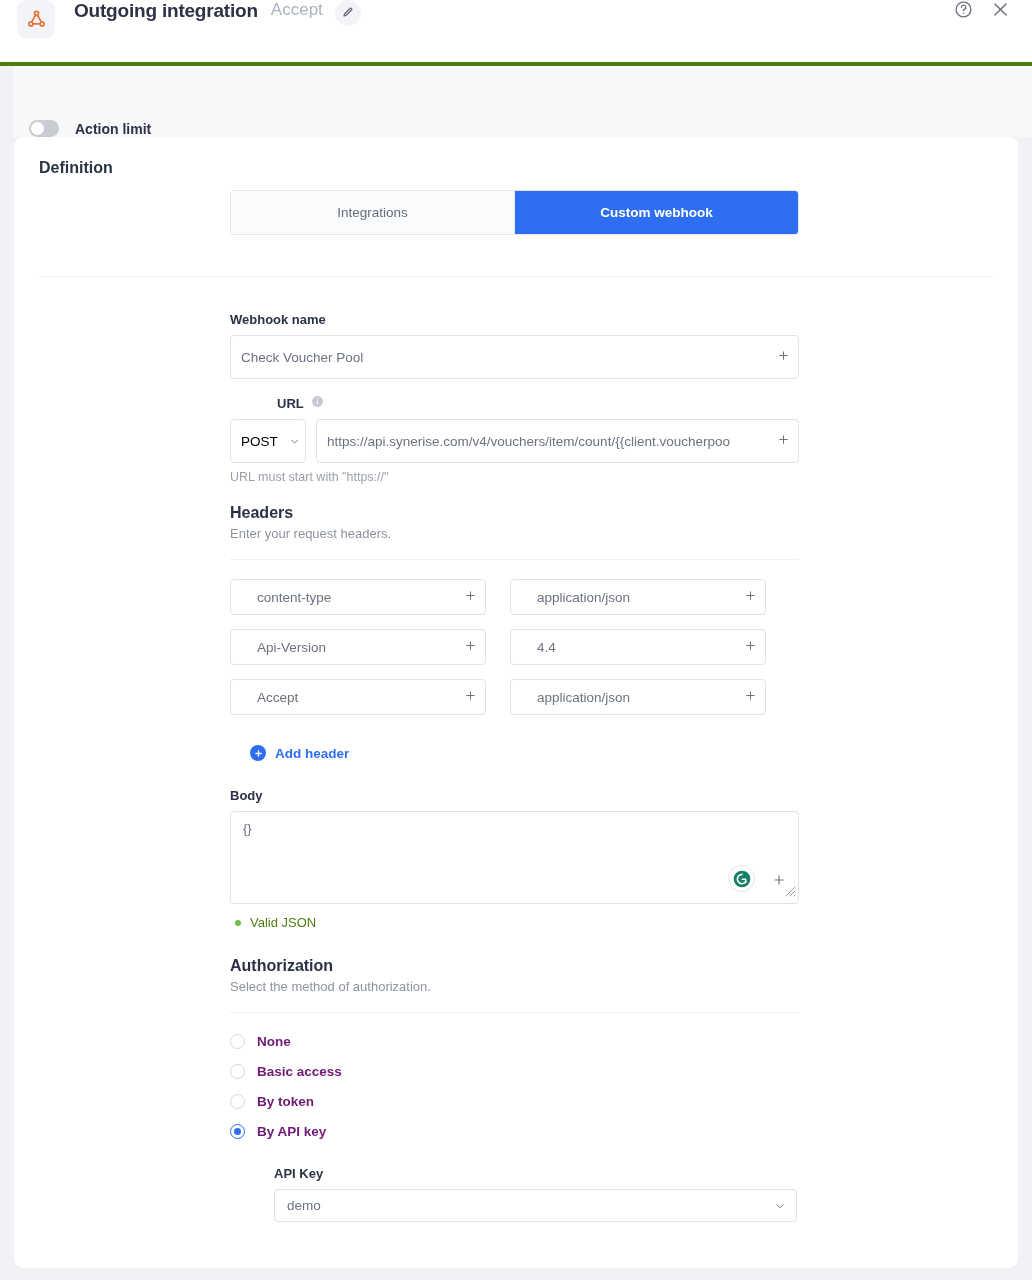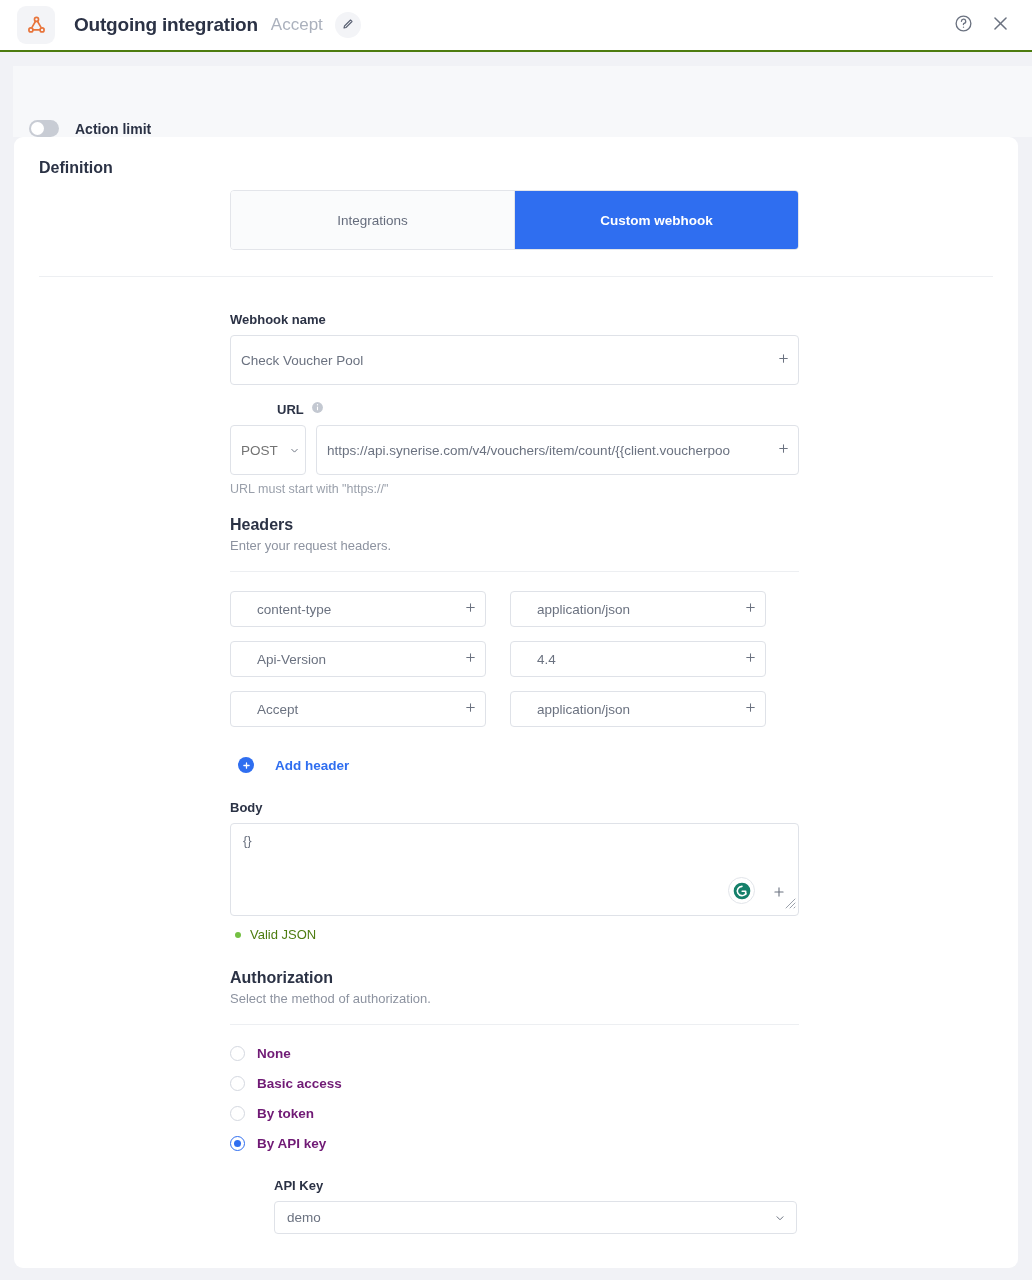--- a/index.html
+++ b/index.html
@@ -7,24 +7,24 @@
     width: 1032px;
     height: 1280px;
     background: #eef0f4;
     font-family: "Liberation Sans", sans-serif;
     -webkit-font-smoothing: antialiased;
   }
   .page { position: relative; width: 1032px; height: 1280px; overflow: hidden; background: #f1f2f6; }
 
   
   .topbar {
-    position: absolute; top: 0; left: 0; width: 1032px; height: 52px;
+    position: absolute; top: 0; left: 0; width: 1032px; height: 66px;
     background: #ffffff;
-    border-bottom: 2px solid #4d7c0f;
-    display: flex; align-items: center;
+    border-bottom: 4px solid #4d7c0f;
+    display: flex; align-items: flex-start;
   }
   .app-logo {
     width: 38px; height: 38px; margin-left: 17px;
     background: #f3f4f7; border-radius: 9px;
     display: flex; align-items: center; justify-content: center;
     flex: 0 0 auto;
   }
   .title-main {
     margin-left: 19px;
     font-size: 19px; font-weight: bold; color: #2b3245; letter-spacing: -0.2px;
@@ -68,21 +68,21 @@
     overflow: hidden;
   }
   .section-title {
     position: absolute; left: 25px; top: 22px;
     font-size: 16px; font-weight: bold; color: #2b3245;
   }
 
   
   .tabs {
     position: absolute; left: 216px; top: 53px;
-    width: 569px; height: 60px;
+    width: 569px; height: 45px;
     display: flex; border-radius: 4px; overflow: hidden;
     border: 1px solid #e3e5ea;
   }
   .tab {
     flex: 1 1 0; display: flex; align-items: center; justify-content: center;
     font-size: 13.5px; color: #666d7d; background: #fafbfc; cursor: pointer;
     border-right: 1px solid #e3e5ea;
   }
   .tab:last-child { border-right: none; }
   .tab.active {
@@ -93,41 +93,41 @@
     position: absolute; left: 25px; width: 954px; height: 1px; background: #edeff2;
   }
 
   
   .form { position: absolute; left: 216px; top: 175px; width: 569px; }
 
   .field-label { font-size: 13px; font-weight: bold; color: #2b3245; margin-bottom: 8px; }
   .field-label.with-info { display: flex; align-items: center; gap: 7px; padding-left: 47px; }
 
   .inputbox {
-    width: 100%; height: 50px; border: 1px solid #dfe2e8; border-radius: 4px;
+    width: 100%; height: 44px; border: 1px solid #dfe2e8; border-radius: 4px;
     background: #ffffff; display: flex; align-items: center; cursor: text;
     position: relative;
   }
   .inputbox .val {
     flex: 1 1 auto; padding: 0 10px; font-size: 13.5px; color: #6b7280;
     white-space: nowrap; overflow: hidden; text-overflow: clip;
   }
   .inputbox .plus { width: 30px; flex: 0 0 auto; display:flex; align-items:center; justify-content:center; cursor: pointer; }
 
   .help-text { font-size: 12.5px; color: #9aa0ab; margin-top: 7px; }
 
   .block-head { font-size: 16px; font-weight: bold; color: #2b3245; }
   .block-sub { font-size: 13px; color: #8d93a0; margin-top: 4px; }
   .thin-rule { height: 1px; background: #edeff2; width: 100%; }
 
   .hdr-row { display: flex; gap: 24px; margin-bottom: 14px; }
   .hdr-row .inputbox { width: 256px; height: 36px; padding-left: 16px; }
 
   .add-header {
-    display: flex; align-items: center; gap: 21px; cursor: pointer; margin-left: 8px;
+    display: flex; align-items: center; gap: 9px; cursor: pointer; margin-left: 20px;
   }
   .add-header .circle-plus {
     width: 16px; height: 16px; border-radius: 50%; background: #2f6ef0;
     display: flex; align-items: center; justify-content: center; flex: 0 0 auto;
   }
   .add-header .lbl { font-size: 13.5px; font-weight: bold; color: #2f6ef0; }
 
   .textarea {
     width: 100%; height: 93px; border: 1px solid #dfe2e8; border-radius: 4px;
     background: #ffffff; position: relative; cursor: text;
@@ -252,21 +252,21 @@
         <span>
           <svg width="13" height="13" viewBox="0 0 24 24">
             <circle cx="12" cy="12" r="10" fill="#c3c8d1"></circle>
             <rect x="11" y="10" width="2" height="7" rx="1" fill="#ffffff"></rect>
             <circle cx="12" cy="7" r="1.3" fill="#ffffff"></circle>
           </svg>
         </span>
       </div>
       <div style="display:flex; gap:10px;">
         <div class="inputbox" style="width:76px; flex:0 0 auto;">
-          <div class="val" style="padding:0 0 0 10px; color:#737373;">POST</div>
+          <div class="val" style="padding:0 0 0 10px; color:#000000;">POST</div>
           <div class="plus" style="width:22px;">
             <svg width="11" height="11" viewBox="0 0 24 24" fill="none" stroke="#6b7280" stroke-width="2.1" stroke-linecap="round" stroke-linejoin="round">
               <path d="M6 9.5 L12 15.5 L18 9.5"></path>
             </svg>
           </div>
         </div>
         <div class="inputbox" style="flex:1 1 auto;justify-content:flex-end;">
           <div class="val">https://api.synerise.com/v4/vouchers/item/count/{{client.voucherpoo</div>
           <div class="plus">
             <span>

